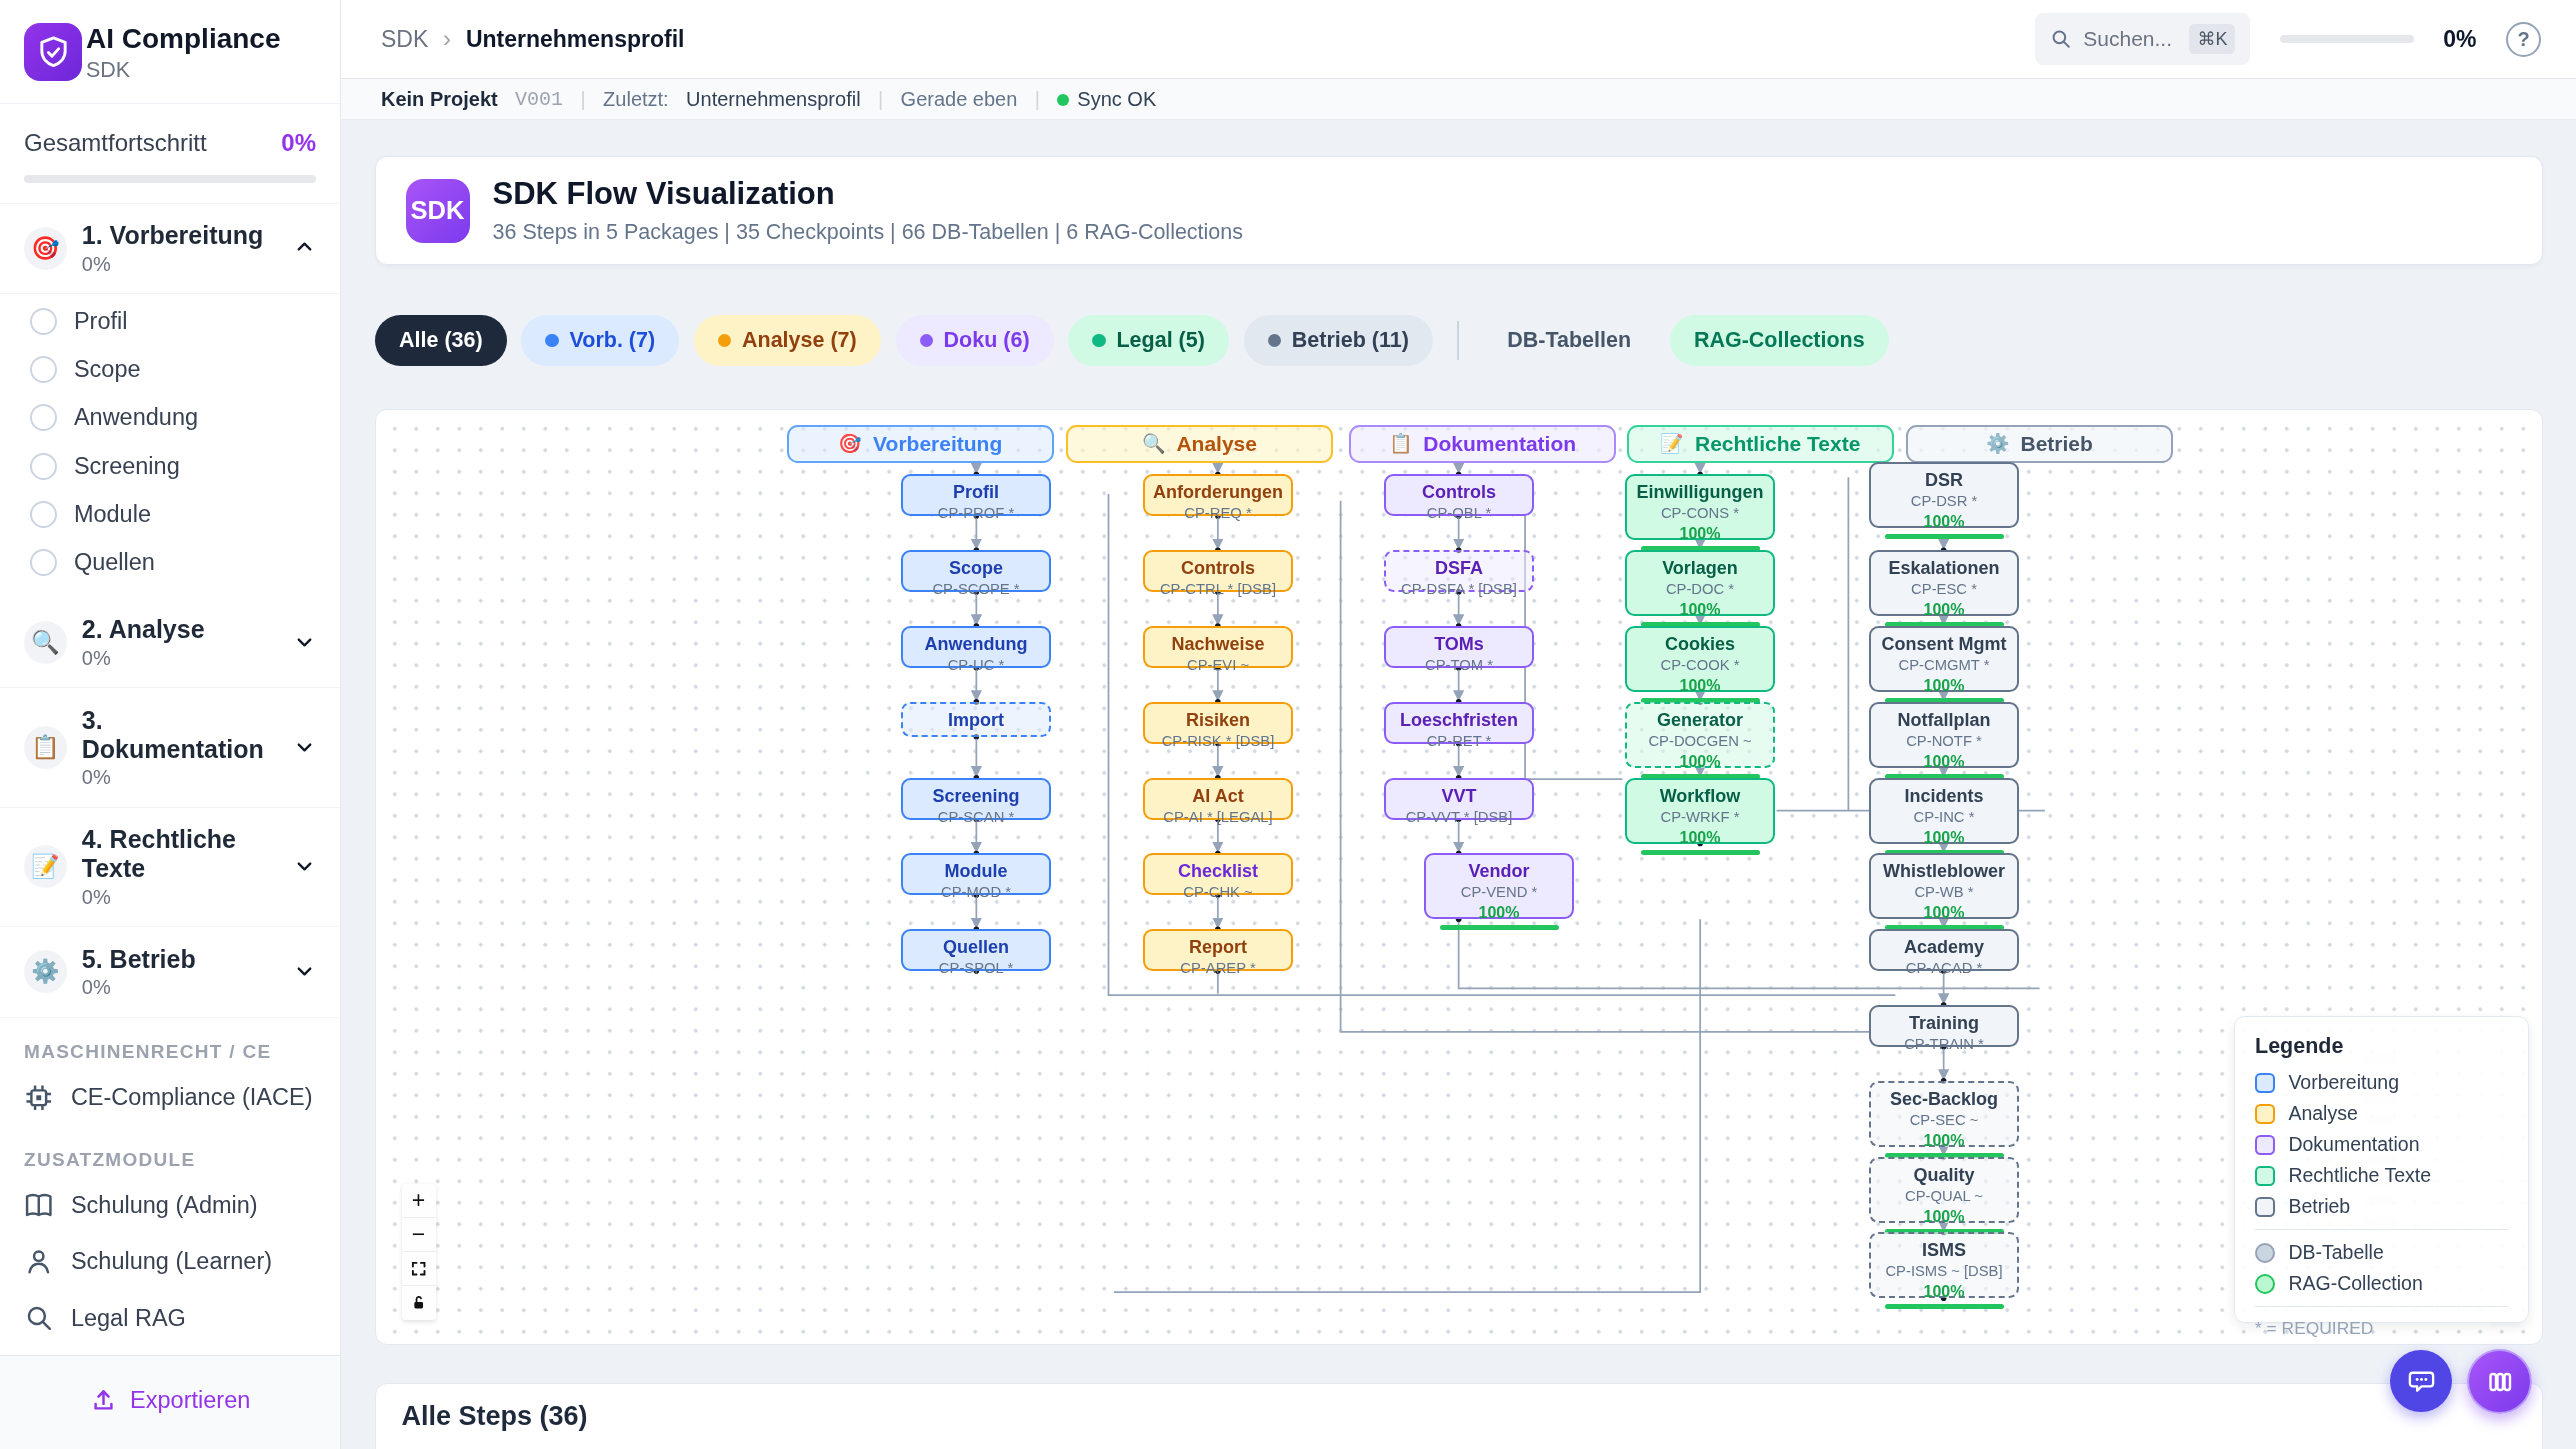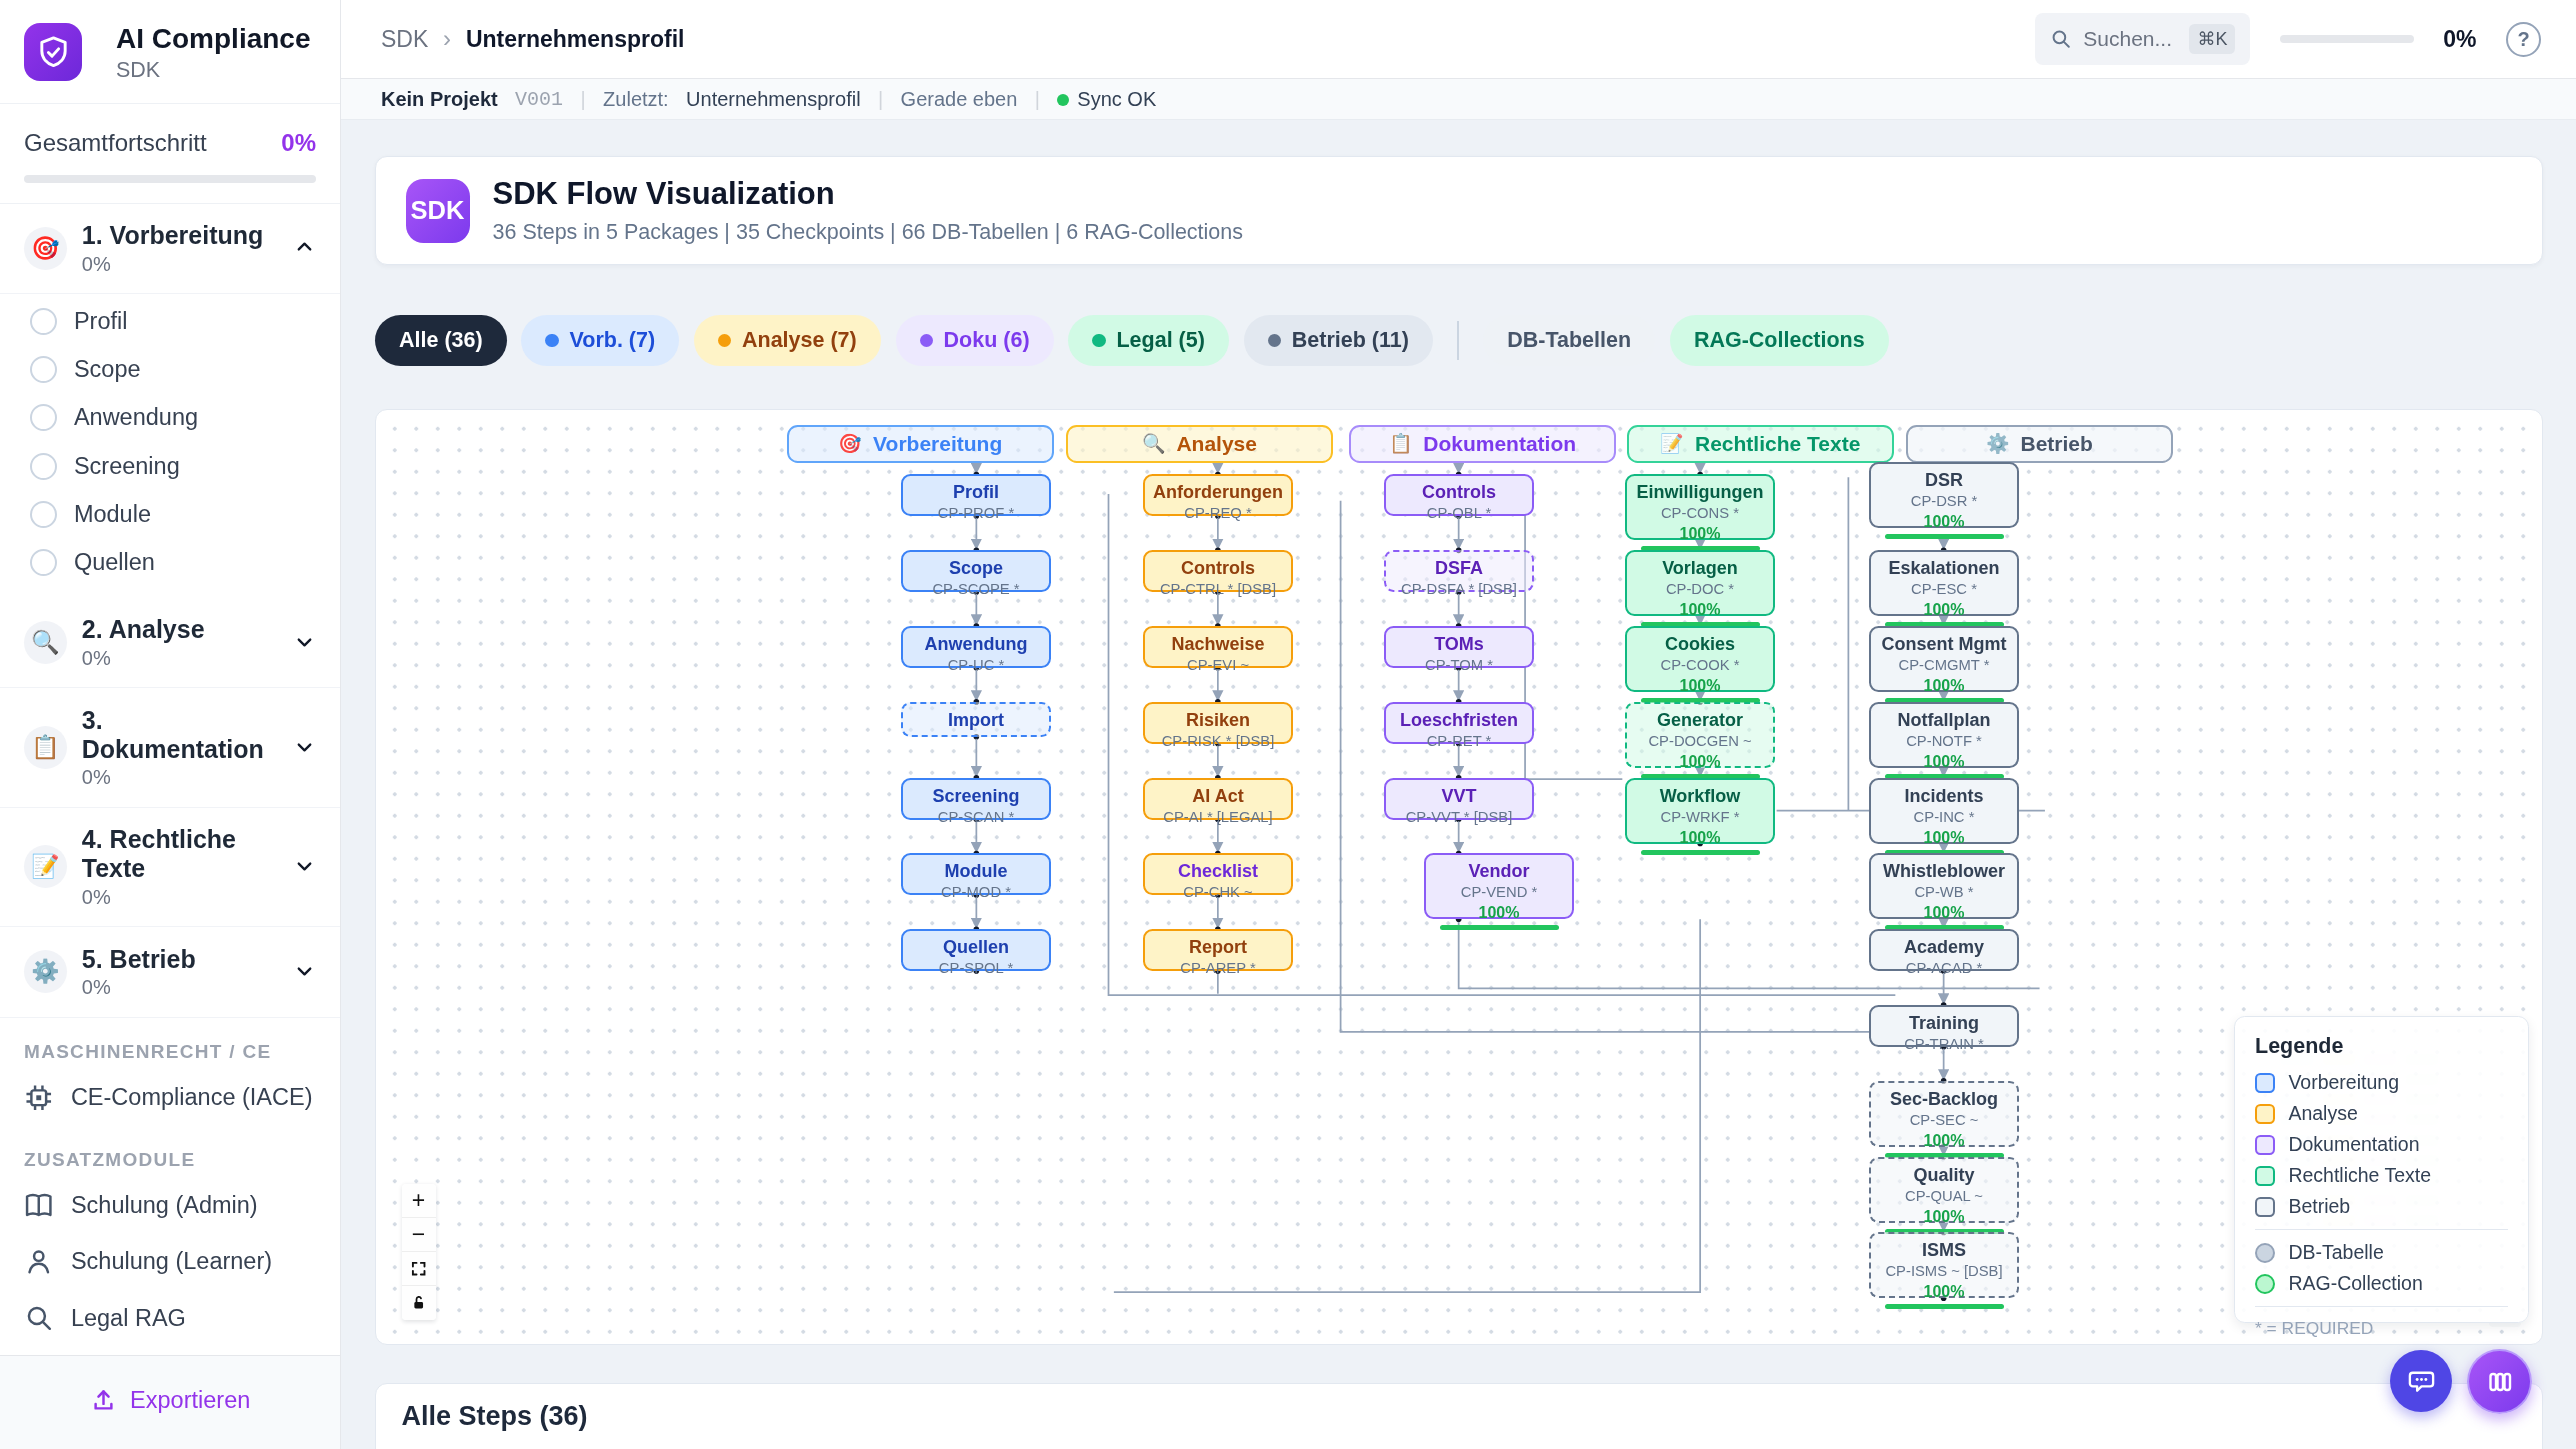--- a/index.html
+++ b/index.html
@@ -2,21 +2,21 @@
 <html style="font-size:10.7px"><head>
 <meta charset="utf-8">
 <style>
   * { margin:0; padding:0; box-sizing:border-box; }
   html,body { width:2576px; height:1449px; overflow:hidden; background:#eef2f7;
               font-family:"Liberation Sans", sans-serif; color:#0f172a; }
 
   
   .sidebar { position:fixed; left:0; top:0; width:341px; height:1449px; background:#fff;
              border-right:1.3px solid #e5e7eb; display:flex; flex-direction:column; z-index:20; }
-  .logo-row { display:flex; align-items:center; gap:34px; padding:21.5px 24px 20px 24px; border-bottom:1.3px solid #eef1f5; }
+  .logo-row { display:flex; align-items:center; gap:4px; padding:21.5px 24px 20px 24px; border-bottom:1.3px solid #eef1f5; }
   .logo-badge { width:58px; height:58px; border-radius:16px; background:linear-gradient(135deg,#9333ea,#6d28d9);
                 display:flex; align-items:center; justify-content:center; flex:0 0 auto; }
   .logo-badge svg { width:35px; height:35px; }
   .logo-title { font-size:28px; font-weight:bold; color:#111827; line-height:1.2; }
   .logo-sub { font-size:21.5px; color:#6b7280; margin-top:2.7px; }
   .overall { padding:25.5px 24px 20px 24px; border-bottom:1.3px solid #eef1f5; }
   .overall-row { display:flex; justify-content:space-between; align-items:center; }
   .overall-label { font-size:24px; color:#374151; }
   .overall-pct { font-size:24px; font-weight:bold; color:#9333ea; }
   .overall-bar { margin-top:17.4px; height:8px; border-radius:4px; background:#e5e7eb; }

